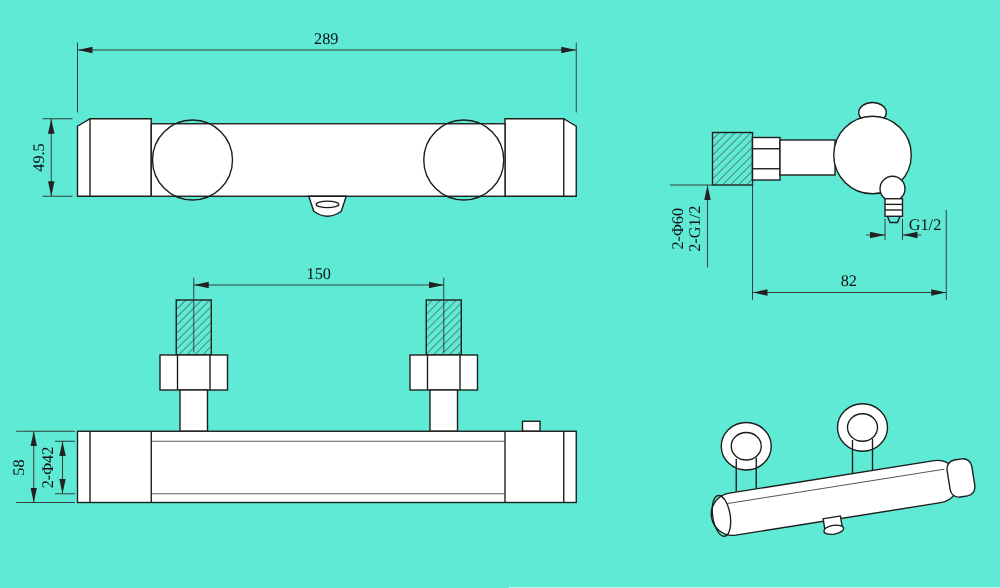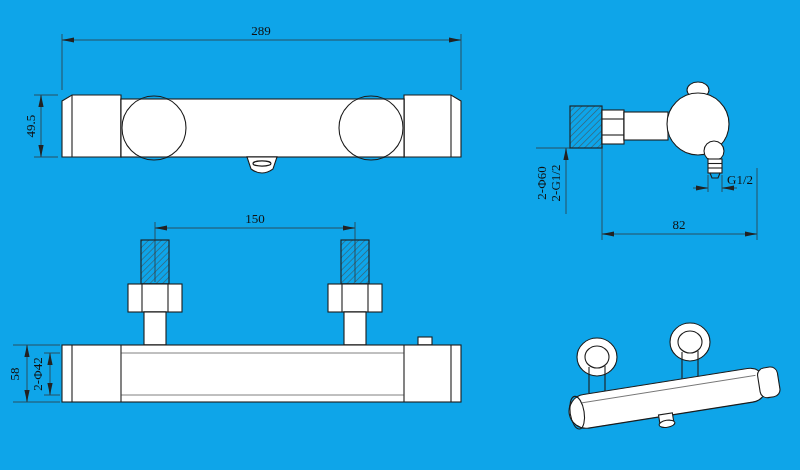--- a/index.html
+++ b/index.html
@@ -1,20 +1,20 @@
 <!DOCTYPE html>
 <html><head>
 <meta charset="utf-8">
 <style>
   html, body { margin: 0; padding: 0; background: #ffffff; }
   .frame {
     position: relative;
     width: 800px;
     height: 470px;
-    background: #0ea5e9;
+    background: #5eead4;
     overflow: hidden;
     font-family: "Liberation Serif", serif;
   }
   svg { display: block; }
   g.obj { stroke: #1c1c1c; stroke-width: 1.1; }
   g.obj .thin { stroke-width: 0.65; stroke: #3a3a3a; }
   g.dim { stroke: #333333; stroke-width: 0.75; }
   g.dim text, g.obj text {
     stroke: none;
     fill: #111111;

